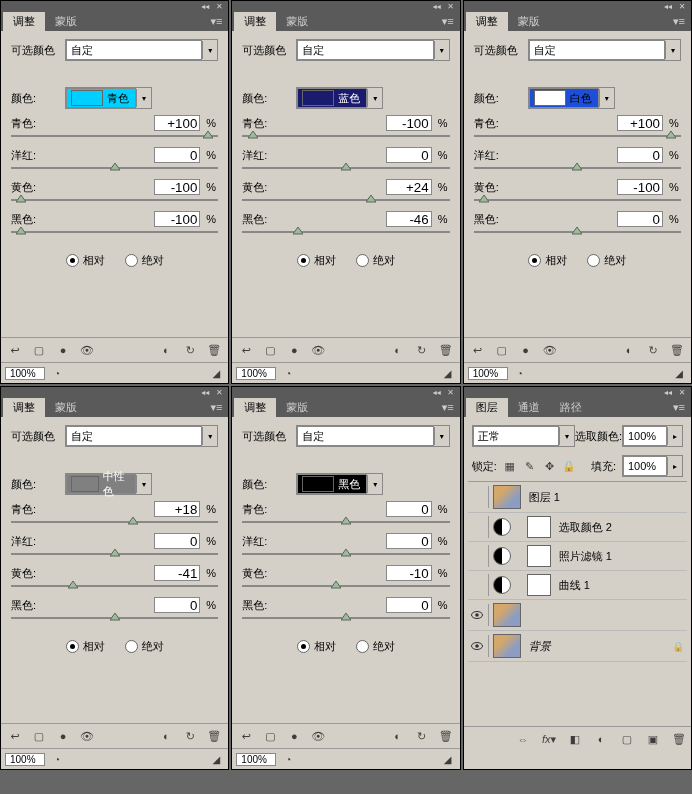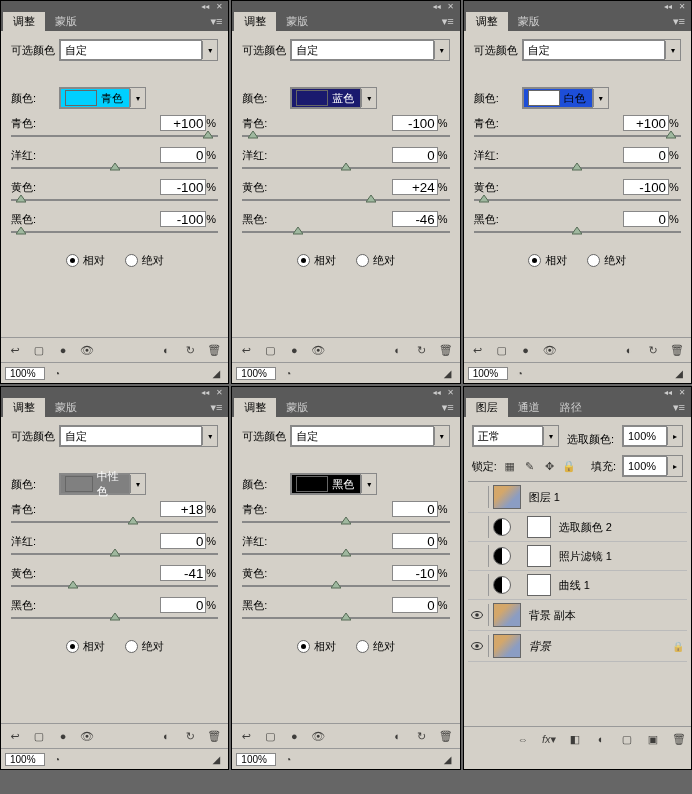--- a/index.html
+++ b/index.html
@@ -5,21 +5,21 @@
 body{margin:0;background:#666;font-family:"Microsoft YaHei",sans-serif;font-size:11px;color:#000;width:692px}
 .grid{display:grid;grid-template-columns:repeat(3,1fr);gap:2px}
 .panel{background:#d4d0c8;border:1px solid #000;position:relative}
 .titlebar{background:#5a5a5a;height:10px;display:flex;justify-content:flex-end;align-items:center;padding:0 4px;gap:4px}
 .tb-btn{width:10px;height:8px;color:#ccc;font-size:8px;display:flex;align-items:center;justify-content:center;cursor:pointer}
 .tabs{background:#5a5a5a;display:flex;align-items:center;height:20px;padding-left:2px}
 .tab{padding:2px 10px;color:#ccc;font-size:11px;cursor:pointer}
 .tab.active{background:#d4d0c8;color:#000}
 .menu-icon{margin-left:auto;color:#ccc;padding:0 6px;font-size:11px;cursor:pointer}
 .body-area{padding:8px 10px;background:#d4d0c8;min-height:290px}
-.row{display:flex;align-items:center;margin-bottom:6px;}
+.row{display:flex;align-items:center;margin-bottom:6px;gap:6px}
 .label{min-width:48px}
 .select{background:#fff;border:1px solid #888;padding:1px 4px;flex:1;height:16px;display:flex;align-items:center}
 .select-wrap{display:flex;align-items:center;border:1px solid #888}
 .dd-btn{width:14px;height:18px;background:#d4d0c8;border-left:1px solid #888;display:flex;align-items:center;justify-content:center;font-size:8px;cursor:pointer}
 .swatch{width:30px;height:14px;border:1px solid #666;margin-right:4px}
 .slider-row{margin:0 0 2px}
 .slider-track{height:2px;background:#888;position:relative;margin:4px 0 10px}
 .slider-thumb{position:absolute;top:-4px;width:10px;height:10px;transform:translateX(-50%)}
 .slider-thumb svg{display:block}
 .val-input{width:40px;height:14px;background:#fff;border:1px solid #888;text-align:right;padding:0 2px}
@@ -27,21 +27,21 @@
 .radio-row{display:flex;justify-content:center;gap:20px;margin-top:20px}
 .radio{display:flex;align-items:center;gap:4px}
 .radio-dot{width:11px;height:11px;border:1px solid #666;border-radius:50%;background:#fff;display:flex;align-items:center;justify-content:center}
 .radio-dot.checked::after{content:"";width:5px;height:5px;background:#000;border-radius:50%}
 .toolbar{background:#d4d0c8;border-top:1px solid #999;padding:4px 6px;display:flex;gap:8px;align-items:center}
 .tool-icon{width:16px;height:16px;display:flex;align-items:center;justify-content:center;cursor:pointer;opacity:.7}
 .statusbar{background:#d4d0c8;border-top:1px solid #999;padding:2px 4px;display:flex;align-items:center;gap:4px;font-size:10px}
 .status-box{background:#fff;border:1px solid #888;padding:0 4px;width:30px}
 
 .layers-body{padding:4px;background:#d4d0c8}
-.layers-top{display:flex;gap:8px;align-items:flex-end;padding:4px}
+.layers-top{display:flex;gap:0;align-items:center;padding:4px}
 .layer-select{flex:1}
 .layer-lock{display:flex;gap:6px;align-items:center;padding:4px;border-bottom:1px solid #999}
 .lock-icon{width:14px;height:14px;display:flex;align-items:center;justify-content:center;cursor:pointer;opacity:.7}
 .layer-row{display:flex;align-items:center;padding:3px 2px;border-bottom:1px solid #bbb;gap:4px}
 .layer-row.selected{background:#2a3f5f;color:#fff}
 .layer-row.highlighted{outline:1px solid #e00}
 .vis{width:14px;height:14px;display:flex;align-items:center;justify-content:center;cursor:pointer}
 .eye svg{width:12px;height:8px}
 .layer-thumb{width:26px;height:22px;border:1px solid #666;background:#fff;display:flex;align-items:center;justify-content:center;font-size:9px}
 .adj-thumb{width:16px;height:16px;border:1px solid #666;border-radius:50%;background:linear-gradient(90deg,#000 50%,#fff 50%)}
@@ -633,21 +633,20 @@
 <div class="vis">
             <span class="eye"><svg viewBox="0 0 12 8">
                 <ellipse cx="6" cy="4" rx="5.5" ry="3.5" fill="none" stroke="#333"></ellipse>
                 <circle cx="6" cy="4" r="1.8" fill="#333"></circle>
               </svg></span>
           </div>
 <div style="width:1px;height:22px;background:#999"></div>
 <div class="layer-thumb">
             <div class="thumb-img"></div>
           </div>
-<span class="layer-name ">背景 副本</span>
 
 </div>
         <div class="layer-row">
 <div class="vis">
             <span class="eye"><svg viewBox="0 0 12 8">
                 <ellipse cx="6" cy="4" rx="5.5" ry="3.5" fill="none" stroke="#333"></ellipse>
                 <circle cx="6" cy="4" r="1.8" fill="#333"></circle>
               </svg></span>
           </div>
 <div style="width:1px;height:22px;background:#999"></div>

